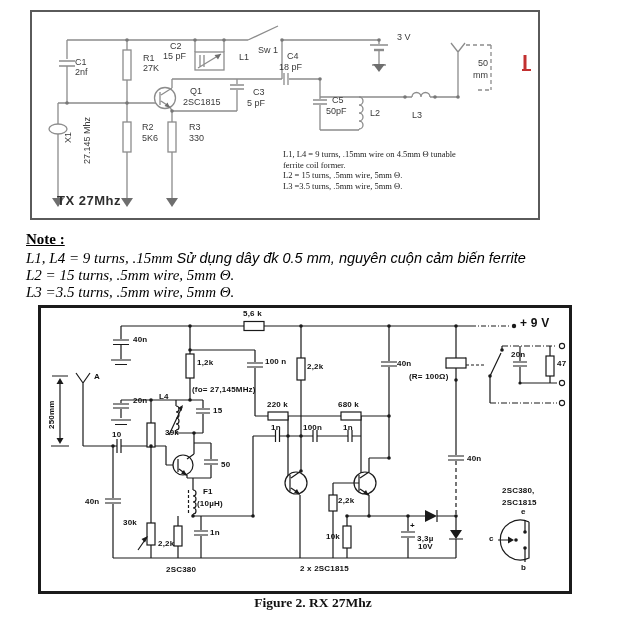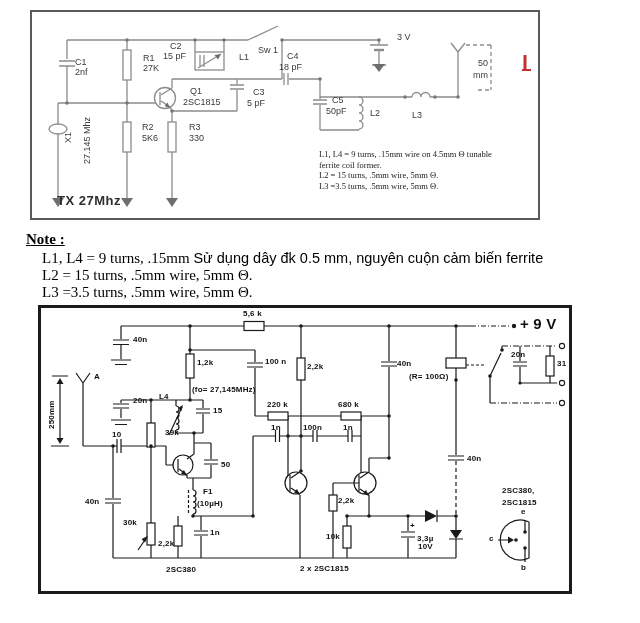--- a/index.html
+++ b/index.html
@@ -5,33 +5,33 @@
   html,body{margin:0;padding:0;}
   .page{position:relative;width:640px;height:623px;background:#ffffff;overflow:hidden;
         font-family:"Liberation Sans",sans-serif;}
   .figbox{position:absolute;background:#fff;}
   .fig1{left:30px;top:10px;width:506px;height:206px;border:2px solid #5a5a5a;}
   .fig2{left:38px;top:305px;width:528px;height:283px;border:3px solid #1b1b1b;}
   .fig1 svg,.fig2 svg{position:absolute;left:0;top:0;overflow:visible;}
   .L{position:absolute;font-size:9px;color:#3a3a3a;white-space:nowrap;line-height:10px;}
   .M{position:absolute;font-size:8px;font-weight:bold;color:#101010;white-space:nowrap;
      line-height:9px;letter-spacing:.2px;}
-  .M.big{font-size:15px;}
+  .M.big{font-size:12px;}
   .rot{transform:rotate(-90deg);transform-origin:left top;}
   .txtitle{position:absolute;font-size:13px;font-weight:bold;color:#2e2e2e;letter-spacing:.5px;}
   .coilnote{position:absolute;left:251px;top:137px;width:260px;font-family:"Liberation Serif",serif;
-            font-size:8.5px;line-height:10.5px;color:#222;margin-left:36px;}
+            font-size:8.5px;line-height:10.5px;color:#222;}
   .caption{position:absolute;text-align:center;font-family:"Liberation Serif",serif;
            font-weight:bold;font-size:13.5px;color:#111;}
   .cap1{left:0;top:218px;width:497px;}
   .cap2{left:38px;top:595px;width:550px;}
   .notewrap{position:absolute;left:26px;top:231px;width:600px;font-family:"Liberation Serif",serif;
             font-size:15px;color:#000;}
   .notehead{font-weight:bold;text-decoration:underline;}
-  .noteline{position:absolute;left:16px;white-space:nowrap;}
+  .noteline{position:absolute;left:0;white-space:nowrap;font-style:italic;}
   .nl1{top:19px;} .nl2{top:36px;} .nl3{top:53px;}
   .sansseg{font-family:"Liberation Sans",sans-serif;font-size:14.5px;}
 </style>
 </head>
 <body>
 
 <div class="page">
 
   <div class="figbox fig1">
     <svg width="506" height="206" viewBox="0 0 506 206">
@@ -279,21 +279,21 @@
     </svg>
     <span class="M big" style="left:479px;top:11px">+ 9 V</span>
     <span class="M" style="left:202px;top:1px">5,6 k</span>
     <span class="M" style="left:92px;top:27px">40n</span>
     <span class="M" style="left:156px;top:50px">1,2k</span>
     <span class="M" style="left:224px;top:49px">100 n</span>
     <span class="M" style="left:266px;top:54px">2,2k</span>
     <span class="M" style="left:356px;top:51px">40n</span>
     <span class="M" style="left:368px;top:64px">(R= 100Ω)</span>
     <span class="M" style="left:470px;top:42px">20n</span>
-    <span class="M" style="left:516px;top:51px">31</span>
+    <span class="M" style="left:516px;top:51px">47</span>
     <span class="M" style="left:53px;top:64px">A</span>
     <span class="M rot" style="left:6px;top:121px">250mm</span>
     <span class="M" style="left:92px;top:88px">20n</span>
     <span class="M" style="left:118px;top:84px">L4</span>
     <span class="M" style="left:151px;top:77px">(fo= 27,145MHz)</span>
     <span class="M" style="left:172px;top:98px">15</span>
     <span class="M" style="left:71px;top:122px">10</span>
     <span class="M" style="left:124px;top:120px">39k</span>
     <span class="M" style="left:180px;top:152px">50</span>
     <span class="M" style="left:162px;top:179px">F1</span>
@@ -315,14 +315,15 @@
     <span class="M" style="left:377px;top:234px">10V</span>
     <span class="M" style="left:259px;top:256px">2 x 2SC1815</span>
     <span class="M" style="left:426px;top:146px">40n</span>
     <span class="M" style="left:461px;top:178px">2SC380,</span>
     <span class="M" style="left:461px;top:190px">2SC1815</span>
     <span class="M" style="left:480px;top:199px">e</span>
     <span class="M" style="left:448px;top:226px">c</span>
     <span class="M" style="left:480px;top:255px">b</span>
   </div>
 
+  <div class="caption cap2">Figure 2. RX 27Mhz</div>
 
 </div>
 
 </body></html>

